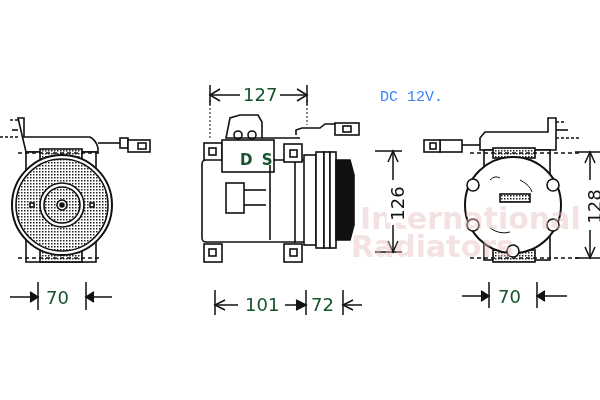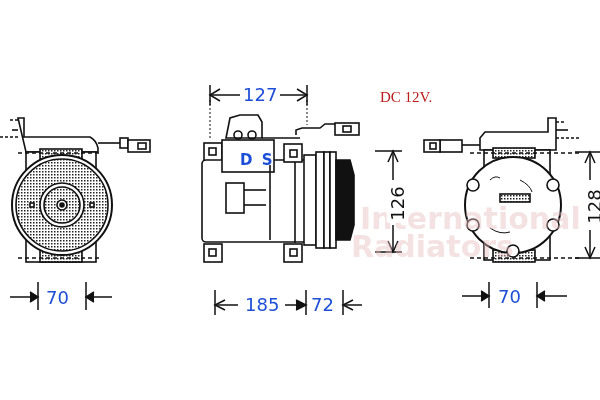--- a/index.html
+++ b/index.html
@@ -1,20 +1,20 @@
 <!DOCTYPE html>
 <html><head>
 <meta charset="utf-8">
 <style>
   html,body{margin:0;padding:0;background:#fff;}
   body{width:600px;height:400px;position:relative;overflow:hidden;font-family:"DejaVu Sans",sans-serif;}
   svg{position:absolute;left:0;top:0;}
-  .lbl{position:absolute;font-family:"DejaVu Sans",sans-serif;font-size:18px;color:#1d4ed8;background:#fff;line-height:18px;padding:0 2px;}
+  .lbl{position:absolute;font-family:"DejaVu Sans",sans-serif;font-size:18px;color:#14532d;background:#fff;line-height:18px;padding:0 2px;}
   .vlbl{position:absolute;font-family:"DejaVu Sans",sans-serif;font-size:18px;color:#111;transform:rotate(-90deg);transform-origin:center;background:#fff;padding:0 2px;}
-  .note{position:absolute;font-family:Liberation Serif, serif;font-size:15px;color:#b91c1c;}
+  .note{position:absolute;font-family:Liberation Mono, monospace;font-size:15px;color:#3b82f6;}
   .wm{position:absolute;font-family:"DejaVu Sans",sans-serif;font-weight:bold;font-size:30px;color:rgba(230,190,190,0.45);line-height:28px;}
 </style>
 </head>
 <body>
 
 <svg width="600" height="400" viewBox="0 0 600 400">
   <defs>
     <pattern id="dots" width="3" height="3" patternUnits="userSpaceOnUse">
       <rect width="3" height="3" fill="#fff"></rect>
       <rect width="1.5" height="1.5" fill="#222"></rect>
@@ -155,17 +155,17 @@
 </svg>
 
 <div class="wm" style="left:360px;top:205px;">International</div>
 <div class="wm" style="left:351px;top:233px;">Radiators</div>
 
 <div class="note" style="left:380px;top:89px;">DC 12V.</div>
 <div class="lbl" style="left:238px;top:151px;font-size:15px;font-weight:bold;background:transparent;letter-spacing:2px;">D S</div>
 
 <div class="lbl" style="left:44px;top:289px;">70</div>
 <div class="lbl" style="left:241px;top:86px;">127</div>
-<div class="lbl" style="left:243px;top:296px;">185</div>
+<div class="lbl" style="left:243px;top:296px;">101</div>
 <div class="lbl" style="left:309px;top:296px;">72</div>
 <div class="vlbl" style="left:378px;top:193px;">126</div>
 <div class="vlbl" style="left:575px;top:196px;">128</div>
 <div class="lbl" style="left:496px;top:288px;">70</div>
 
 </body></html>

